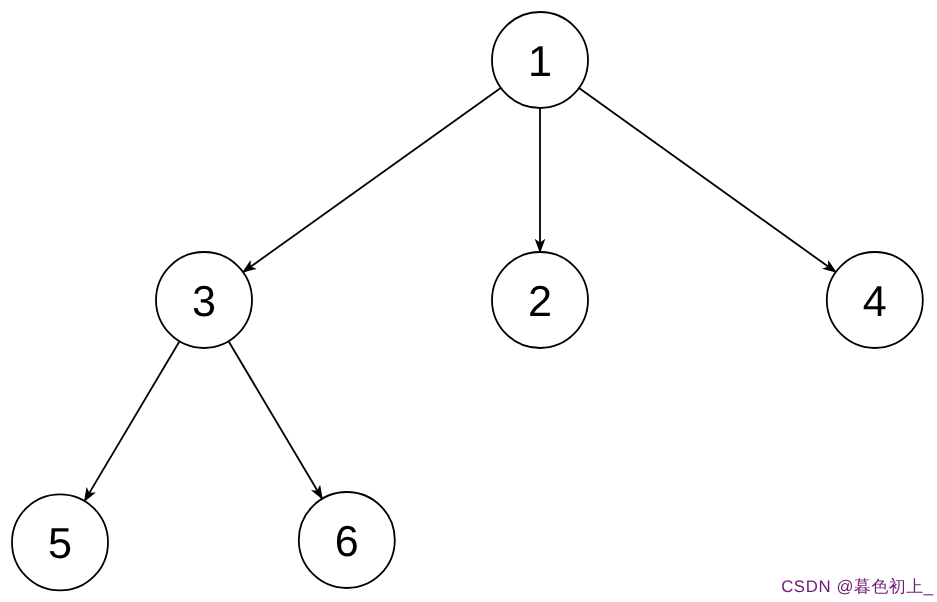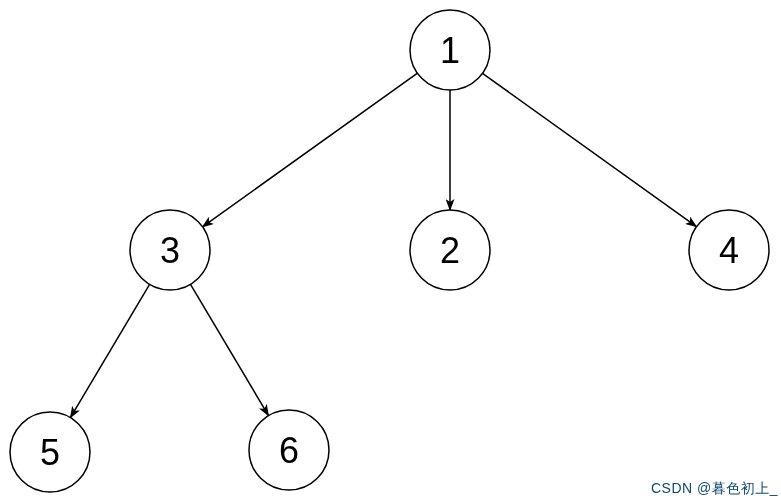--- a/index.html
+++ b/index.html
@@ -34,21 +34,21 @@
   svg.tree text {
     fill: #000000;
     font-family: "Liberation Sans", sans-serif;
     font-size: 36px;
     text-anchor: middle;
   }
   .watermark {
     position: absolute;
     right: 3px;
     bottom: 4px;
-    color: #0c4a6e;
+    color: #701a75;
     font-size: 14px;
     letter-spacing: 0.5px;
     user-select: none;
   }
 </style>
 </head>
 <body>
 
 <div class="canvas">
 

